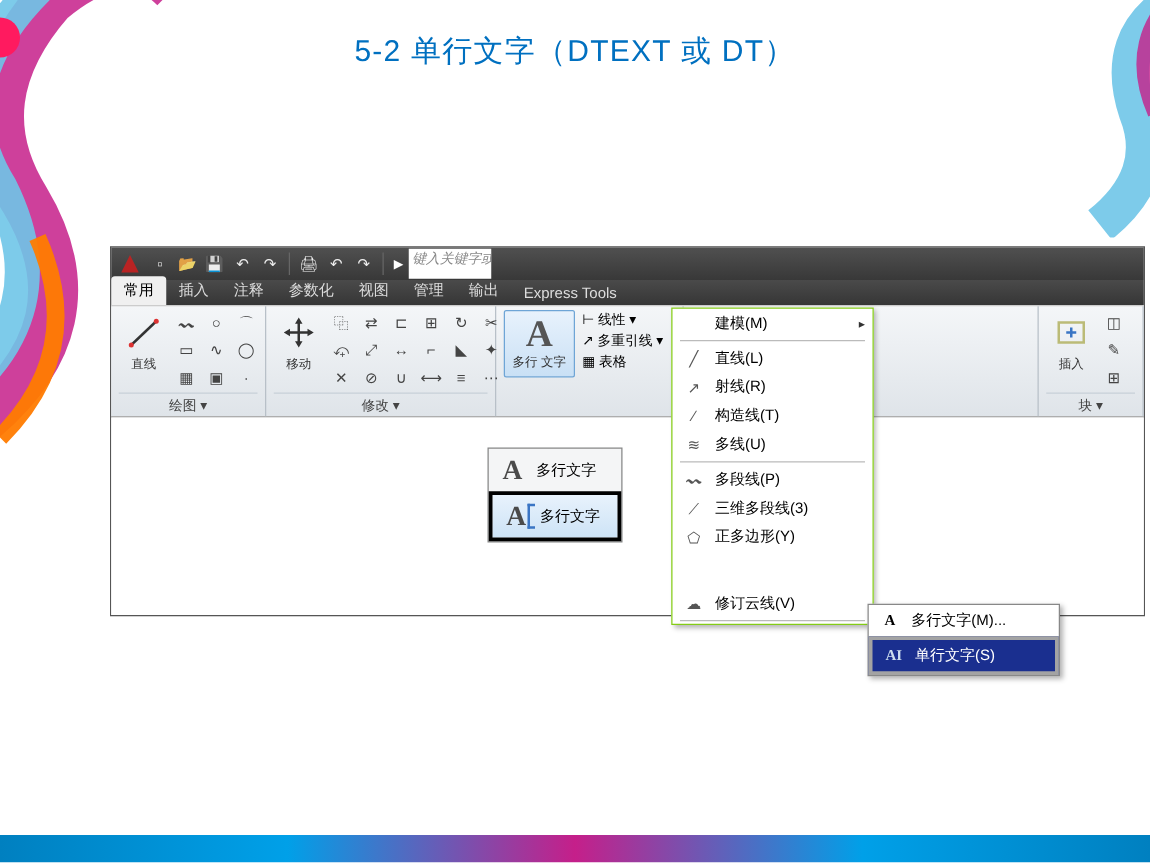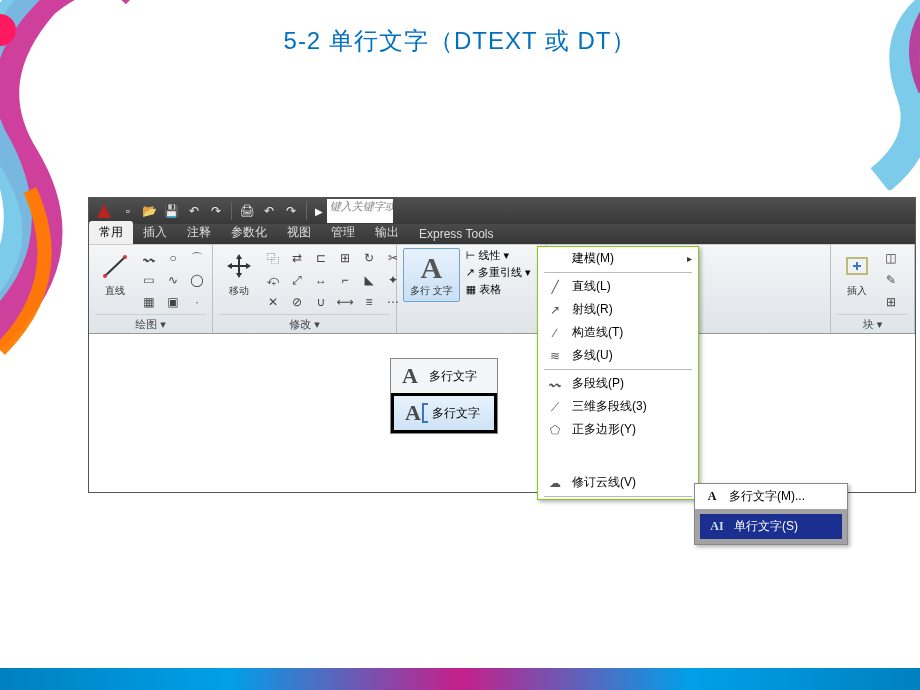--- a/index.html
+++ b/index.html
@@ -64,21 +64,21 @@
   .draw-menu .mi { display: flex; align-items: center; gap: 8px; padding: 3px 10px 3px 8px; position: relative; }
   .draw-menu .mi .mic { width: 18px; height: 16px; display: flex; align-items: center; justify-content: center; color: #555; }
   .draw-menu .sep { height: 1px; background: #bbb; margin: 2px 6px; }
   .draw-menu .mi.sub::after { content: "▸"; position: absolute; right: 6px; font-size: 10px; color: #333; }
   .draw-menu .mi.hl { background: #1a2f8f; color: #fff; }
   .draw-menu .mi.hl .mic { color: #fff; }
 
   
   .text-submenu { position: absolute; left: 694px; top: 483px; width: 154px; background: #fff; border: 1px solid #888; box-shadow: 2px 2px 4px rgba(0,0,0,.3); z-index: 5; font-size: 12px; }
   .text-submenu .mi { display: flex; align-items: center; gap: 8px; padding: 4px 8px; }
-  .text-submenu .mi.hl { background: #1a2f8f; color: #fff; border: 5px solid #a3a3a3; }
+  .text-submenu .mi.hl { background: #1a2f8f; color: #fff; border: 3px solid #a3a3a3; }
   .text-submenu .mi .mic { width: 18px; height: 16px; display: flex; align-items: center; justify-content: center; }
 
   .canvas-area { height: 158px; background: #fff; }
 
   
   .bigA { font-family: "Times New Roman", serif; font-size: 30px; font-weight: 700; color: #555; line-height: 1; }
 </style>
 </head>
 <body>
 

